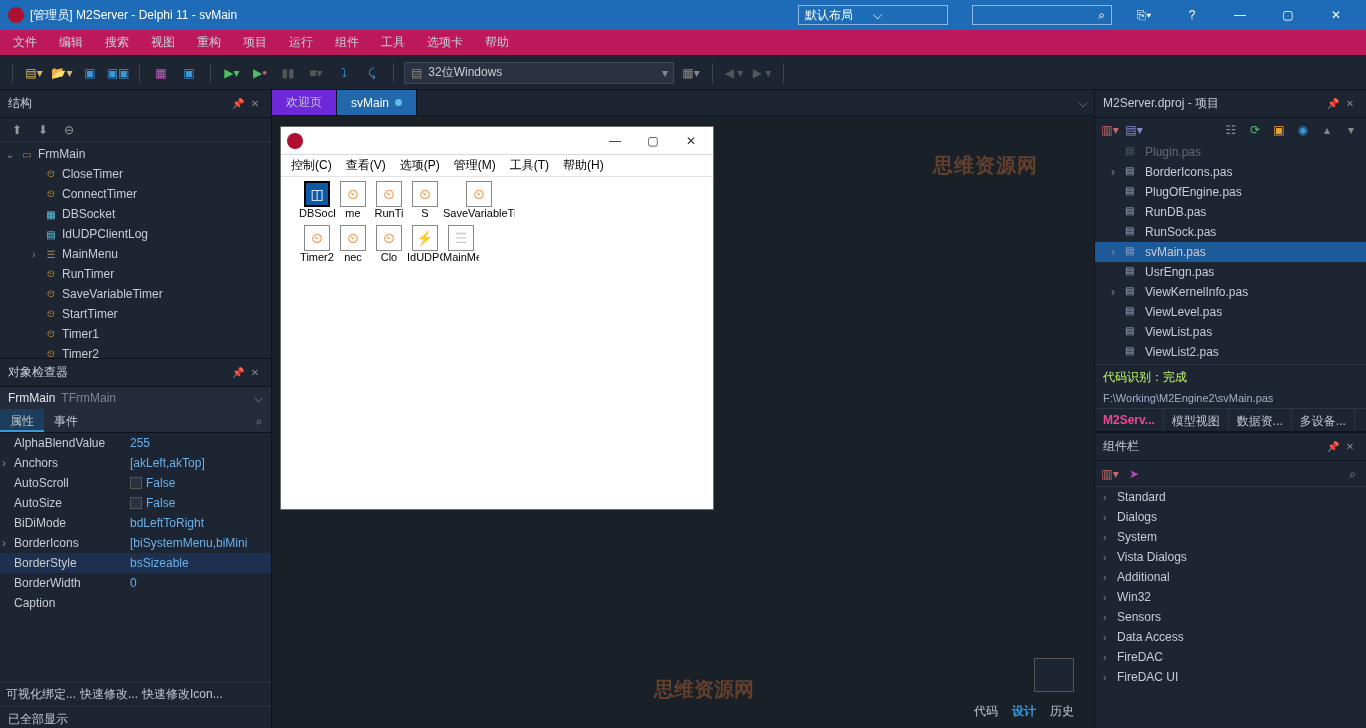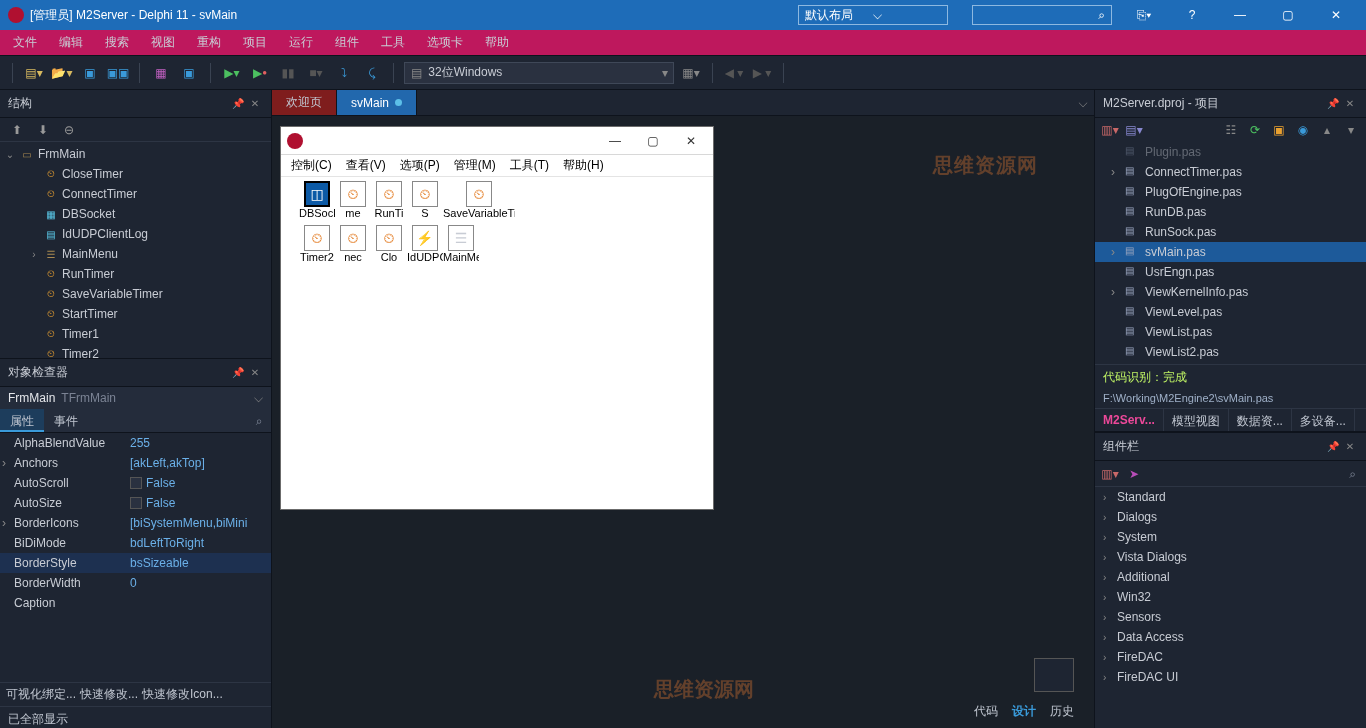--- a/index.html
+++ b/index.html
@@ -60,21 +60,21 @@
 .oi-k.exp::before { content: "›"; position: absolute; margin-left: -12px; color: #888; }
 .oi-v { flex: 1; color: #6bb0e8; padding-left: 4px; overflow: hidden; white-space: nowrap; display: flex; align-items: center; gap: 4px; }
 .oi-v .chk { width: 12px; height: 12px; border: 1px solid #555; background: #2a3140; }
 .oi-footer { height: 24px; border-top: 1px solid #2d3544; display: flex; align-items: center; padding: 0 6px; gap: 4px; }
 .oi-footer span { color: #c0c6d0; }
 .oi-status { height: 22px; padding: 4px 8px; border-top: 1px solid #2d3544; color: #c0c6d0; }
 
 
 .center { flex: 1; background: #1a2028; display: flex; flex-direction: column; position: relative; }
 .ctabs { height: 26px; background: #1e2532; display: flex; align-items: stretch; border-bottom: 1px solid #0e131c; }
-.ctab { padding: 5px 14px; background: #7f1d1d; color: #c0c6d0; display: flex; align-items: center; gap: 6px; border-right: 1px solid #0e131c; }
+.ctab { padding: 5px 14px; background: #6d28d9; color: #c0c6d0; display: flex; align-items: center; gap: 6px; border-right: 1px solid #0e131c; }
 .ctab.active { background: #2268ad; color: #fff; }
 .ctab .dot { width: 7px; height: 7px; background: #5cbfe8; border-radius: 50%; }
 .ctabs .more { margin-left: auto; width: 22px; display: flex; align-items: center; justify-content: center; color: #888; }
 .designer { flex: 1; position: relative; overflow: hidden; }
 .formwin { position: absolute; left: 8px; top: 10px; width: 434px; height: 384px; background: #fff; border: 1px solid #6b6b6b; display: flex; flex-direction: column; }
 .form-title { height: 28px; background: #fff; display: flex; align-items: center; padding: 0 6px; gap: 6px; border-bottom: 1px solid #d8d8d8; }
 .form-title .ficon { width: 16px; height: 16px; background: #b01030; border-radius: 50%; }
 .form-title .sp { flex: 1; }
 .form-title .fwb { width: 32px; text-align: center; color: #333; font-size: 12px; }
 .form-menu { height: 22px; background: #fff; display: flex; align-items: center; padding: 0 4px; gap: 2px; color: #000; border-bottom: 1px solid #e4e4e4; }
@@ -296,29 +296,29 @@
             </div>
           </div>
           <div class="oi-row">
             <div class="oi-k">AutoSize</div>
             <div class="oi-v">
               <span class="chk"></span>
               <span>False</span>
             </div>
           </div>
           <div class="oi-row">
+            <div class="oi-k">BiDiMode</div>
+            <div class="oi-v">
+              <span>bdLeftToRight</span>
+            </div>
+          </div>
+          <div class="oi-row">
             <div class="oi-k exp">BorderIcons</div>
             <div class="oi-v">
               <span>[biSystemMenu,biMini</span>
-            </div>
-          </div>
-          <div class="oi-row">
-            <div class="oi-k">BiDiMode</div>
-            <div class="oi-v">
-              <span>bdLeftToRight</span>
             </div>
           </div>
           <div class="oi-row selprop">
             <div class="oi-k">BorderStyle</div>
             <div class="oi-v">
               <span>bsSizeable</span>
             </div>
           </div>
           <div class="oi-row">
             <div class="oi-k">BorderWidth</div>
@@ -448,21 +448,21 @@
     </div>
     <div class="ptree" id="ptree">
         <div class="prow" style="opacity: 0.4;">
           <span class="twist2"></span>
           <span class="picon">▤</span>
           <span>Plugin.pas</span>
         </div>
         <div class="prow">
           <span class="twist2">›</span>
           <span class="picon">▤</span>
-          <span>ConnectTimer.pas</span>
+          <span>BorderIcons.pas</span>
         </div>
         <div class="prow">
           <span class="twist2"></span>
           <span class="picon">▤</span>
           <span>PlugOfEngine.pas</span>
         </div>
         <div class="prow">
           <span class="twist2"></span>
           <span class="picon">▤</span>
           <span>RunDB.pas</span>

